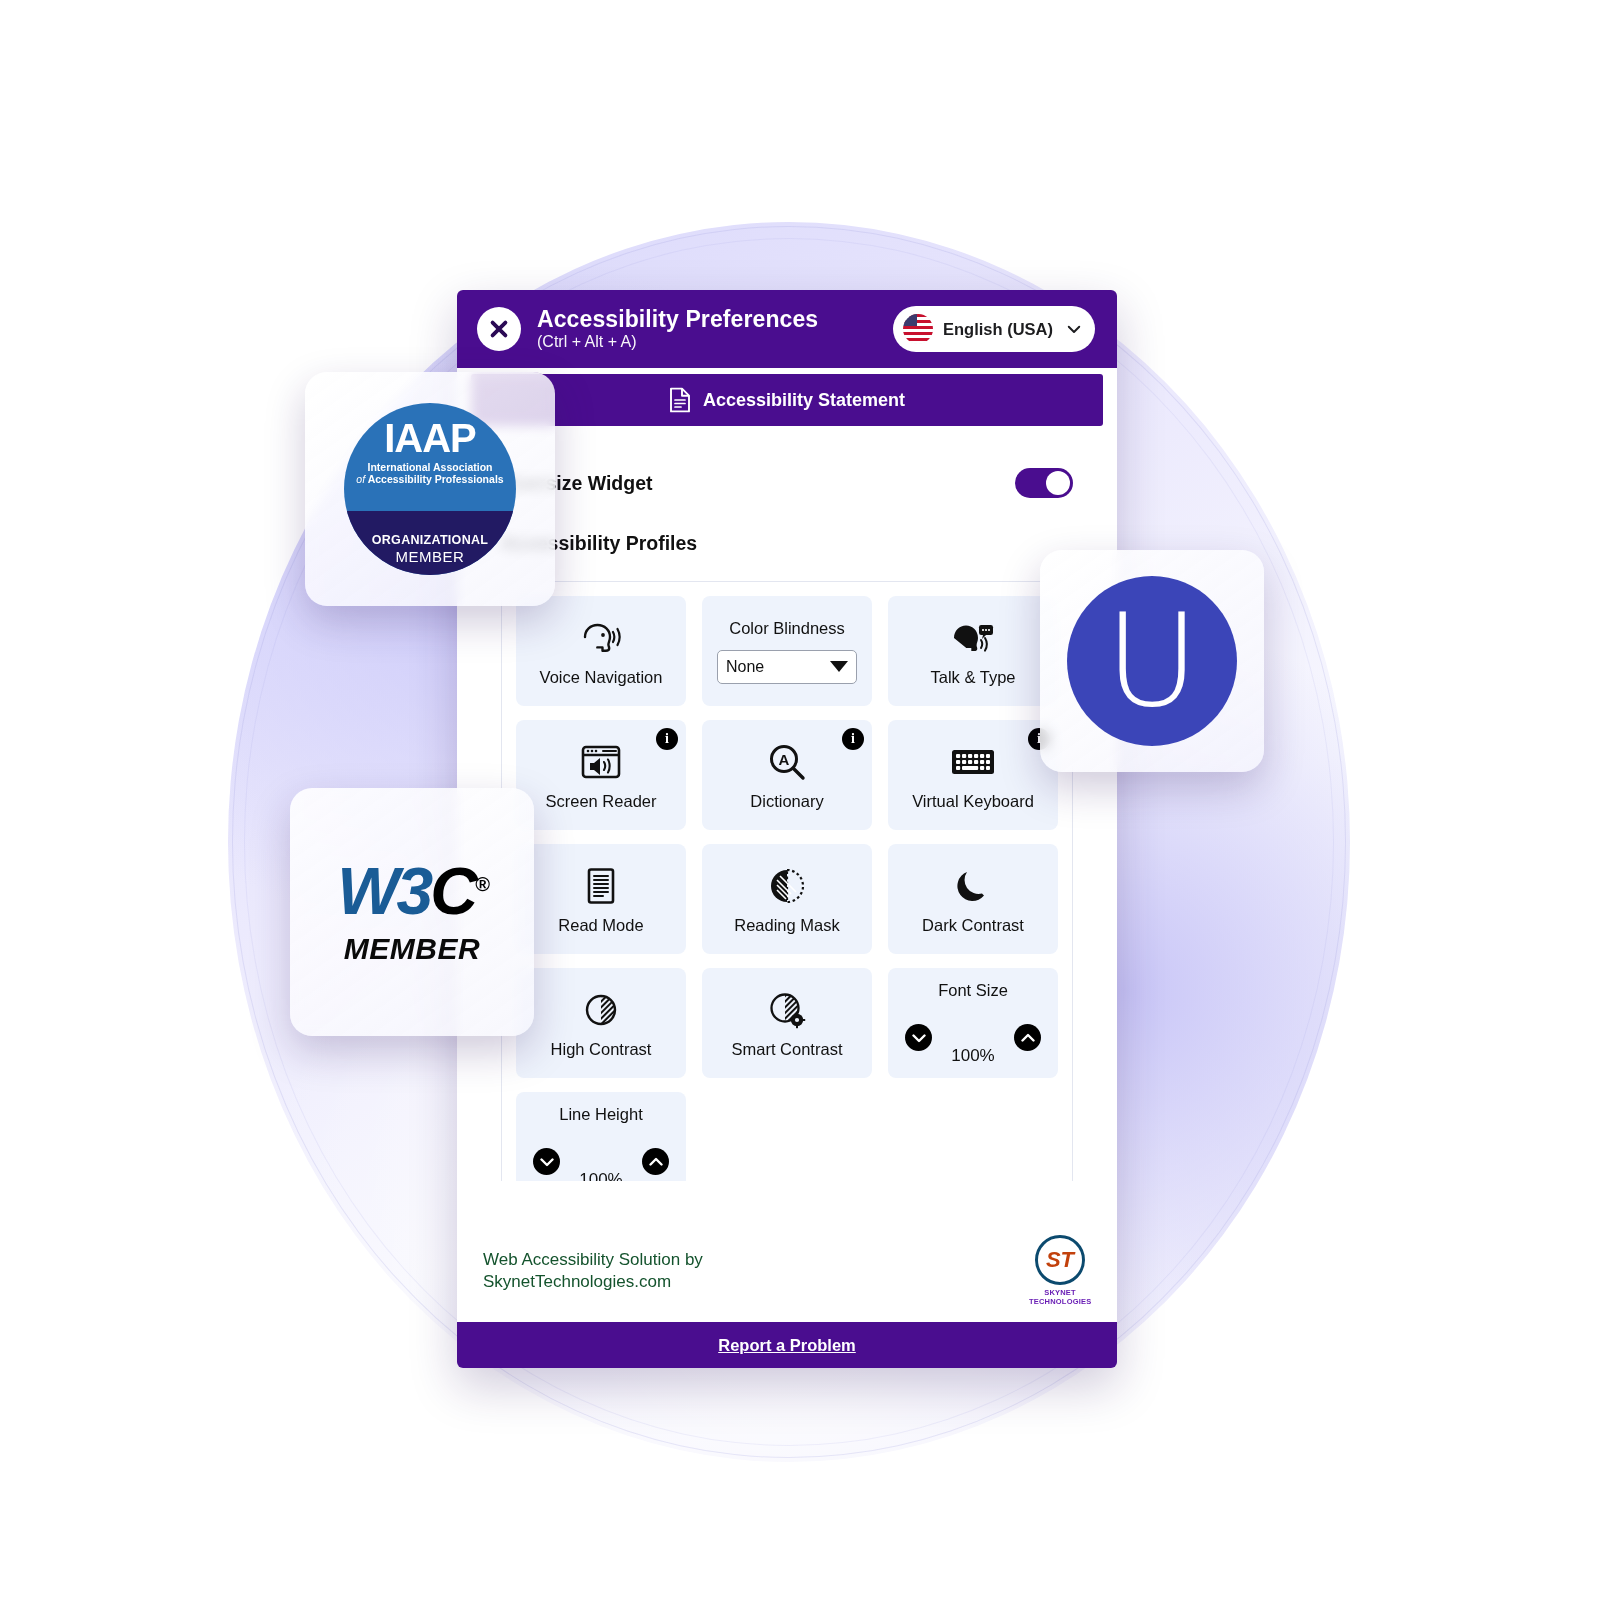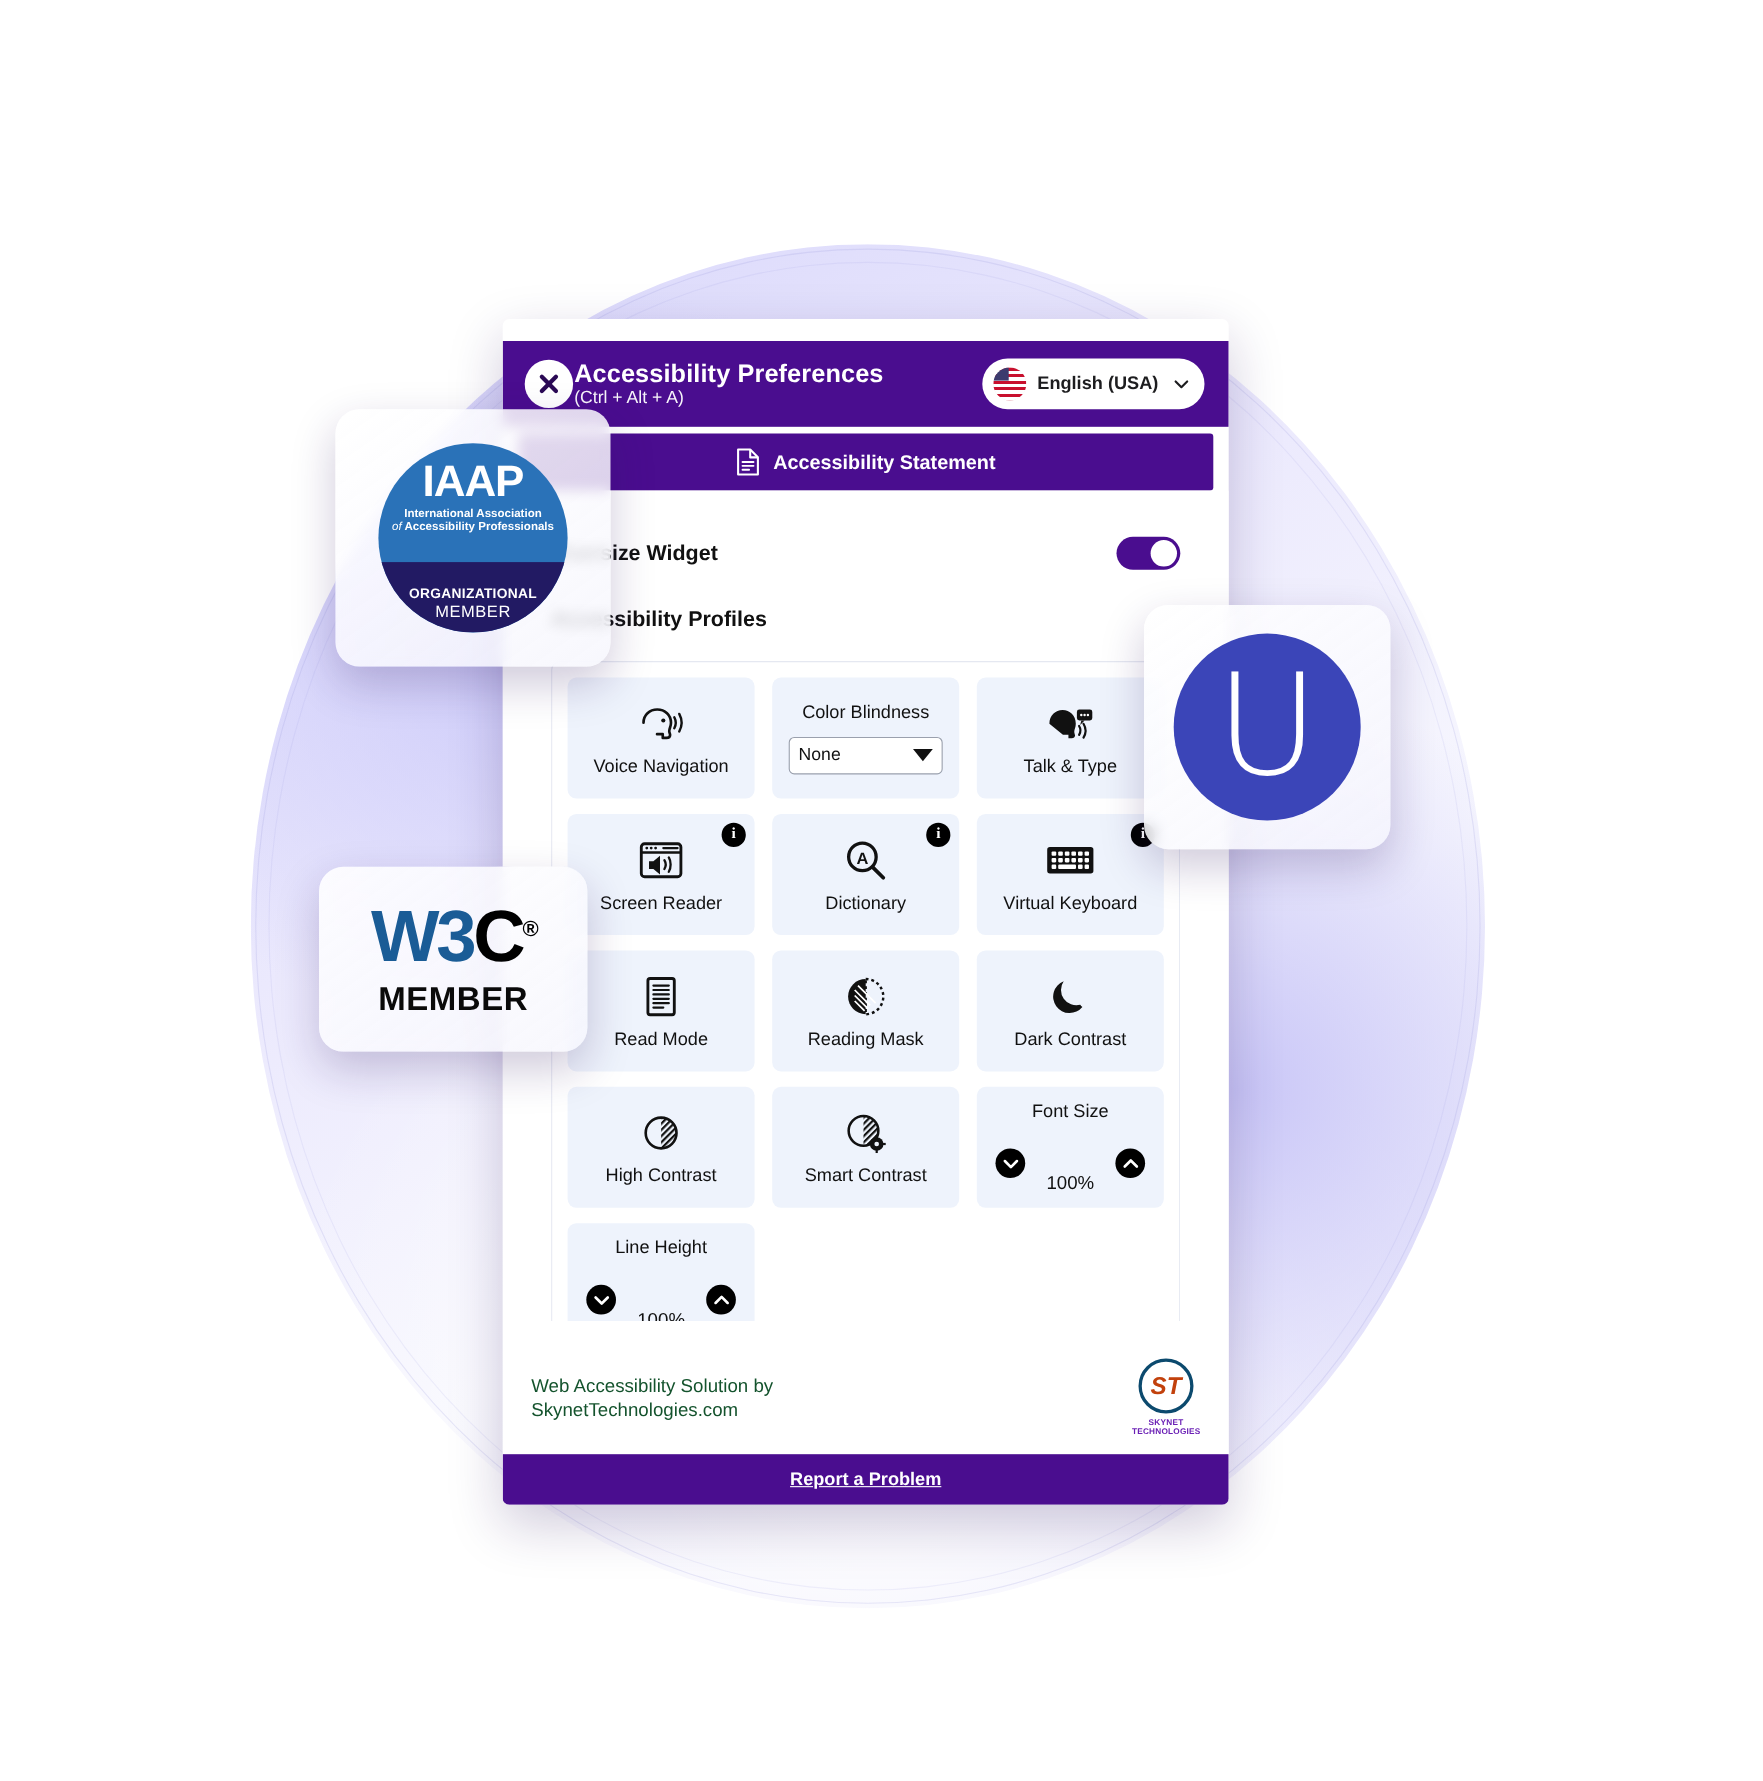--- a/index.html
+++ b/index.html
@@ -35,22 +35,21 @@
     background:#ffffff;
     box-shadow: 0 18px 48px rgba(40,20,90,0.22);
     overflow:hidden;
     display:flex; flex-direction:column;
   }
 
   .w-header {
     background:#4a0d8f;
     height:78px; flex:0 0 78px;
     display:flex; align-items:center; padding:0 22px 0 20px;
-    gap:1px;
-    margin-top:20px;
+    gap:16px;
   }
   .close-btn {
     width:44px; height:44px; border-radius:50%;
     background:#ffffff; flex:0 0 44px;
     display:flex; align-items:center; justify-content:center;
     cursor:pointer;
   }
   .close-btn svg { width:22px; height:22px; }
   .hdr-titles { flex:1 1 auto; color:#fff; line-height:1.05; }
   .hdr-title { font-size:23px; font-weight:700; letter-spacing:0.1px; }
@@ -181,21 +180,21 @@
   .iaap-circle .bot { position:absolute;left:0;right:0;bottom:0;height:64px;background:#221a63; }
   .iaap-top { padding-top:16px; position:relative; z-index:2;}
   .iaap-word { font-size:40px; font-weight:700; letter-spacing:-1px; line-height:.95;}
   .iaap-l1 { font-size:10.5px; font-weight:700; margin-top:4px;}
   .iaap-l2 { font-size:10.5px; font-weight:700;}
   .iaap-l2 i { font-weight:400; }
   .iaap-bottom { position:absolute; bottom:10px; left:0;right:0; z-index:2;}
   .iaap-org { font-size:12.5px; font-weight:700; letter-spacing:.3px;}
   .iaap-mem { font-size:15px; font-weight:400; letter-spacing:.5px; margin-top:1px;}
 
-  #w3c-card { left:290px; top:788px; width:244px; height:168px; }
+  #w3c-card { left:290px; top:788px; width:244px; height:248px;font-style:italic; }
   .w3c-inner { text-align:center; }
   .w3c-top { font-size:66px; font-weight:700; line-height:1; letter-spacing:-3px;}
   .w3c-top .b { color:#1a5c96; }
   .w3c-top .k { color:#000; }
   .w3c-top sup { font-size:20px; vertical-align:super; }
   .w3c-mem { font-size:30px; font-weight:700; color:#0a0a0a; letter-spacing:.5px; margin-top:8px;}
 
   #u-card { left:1040px; top:550px; width:224px; height:222px; }
   .u-circle {
     width:170px;height:170px;border-radius:50%;background:#3b45b8;

